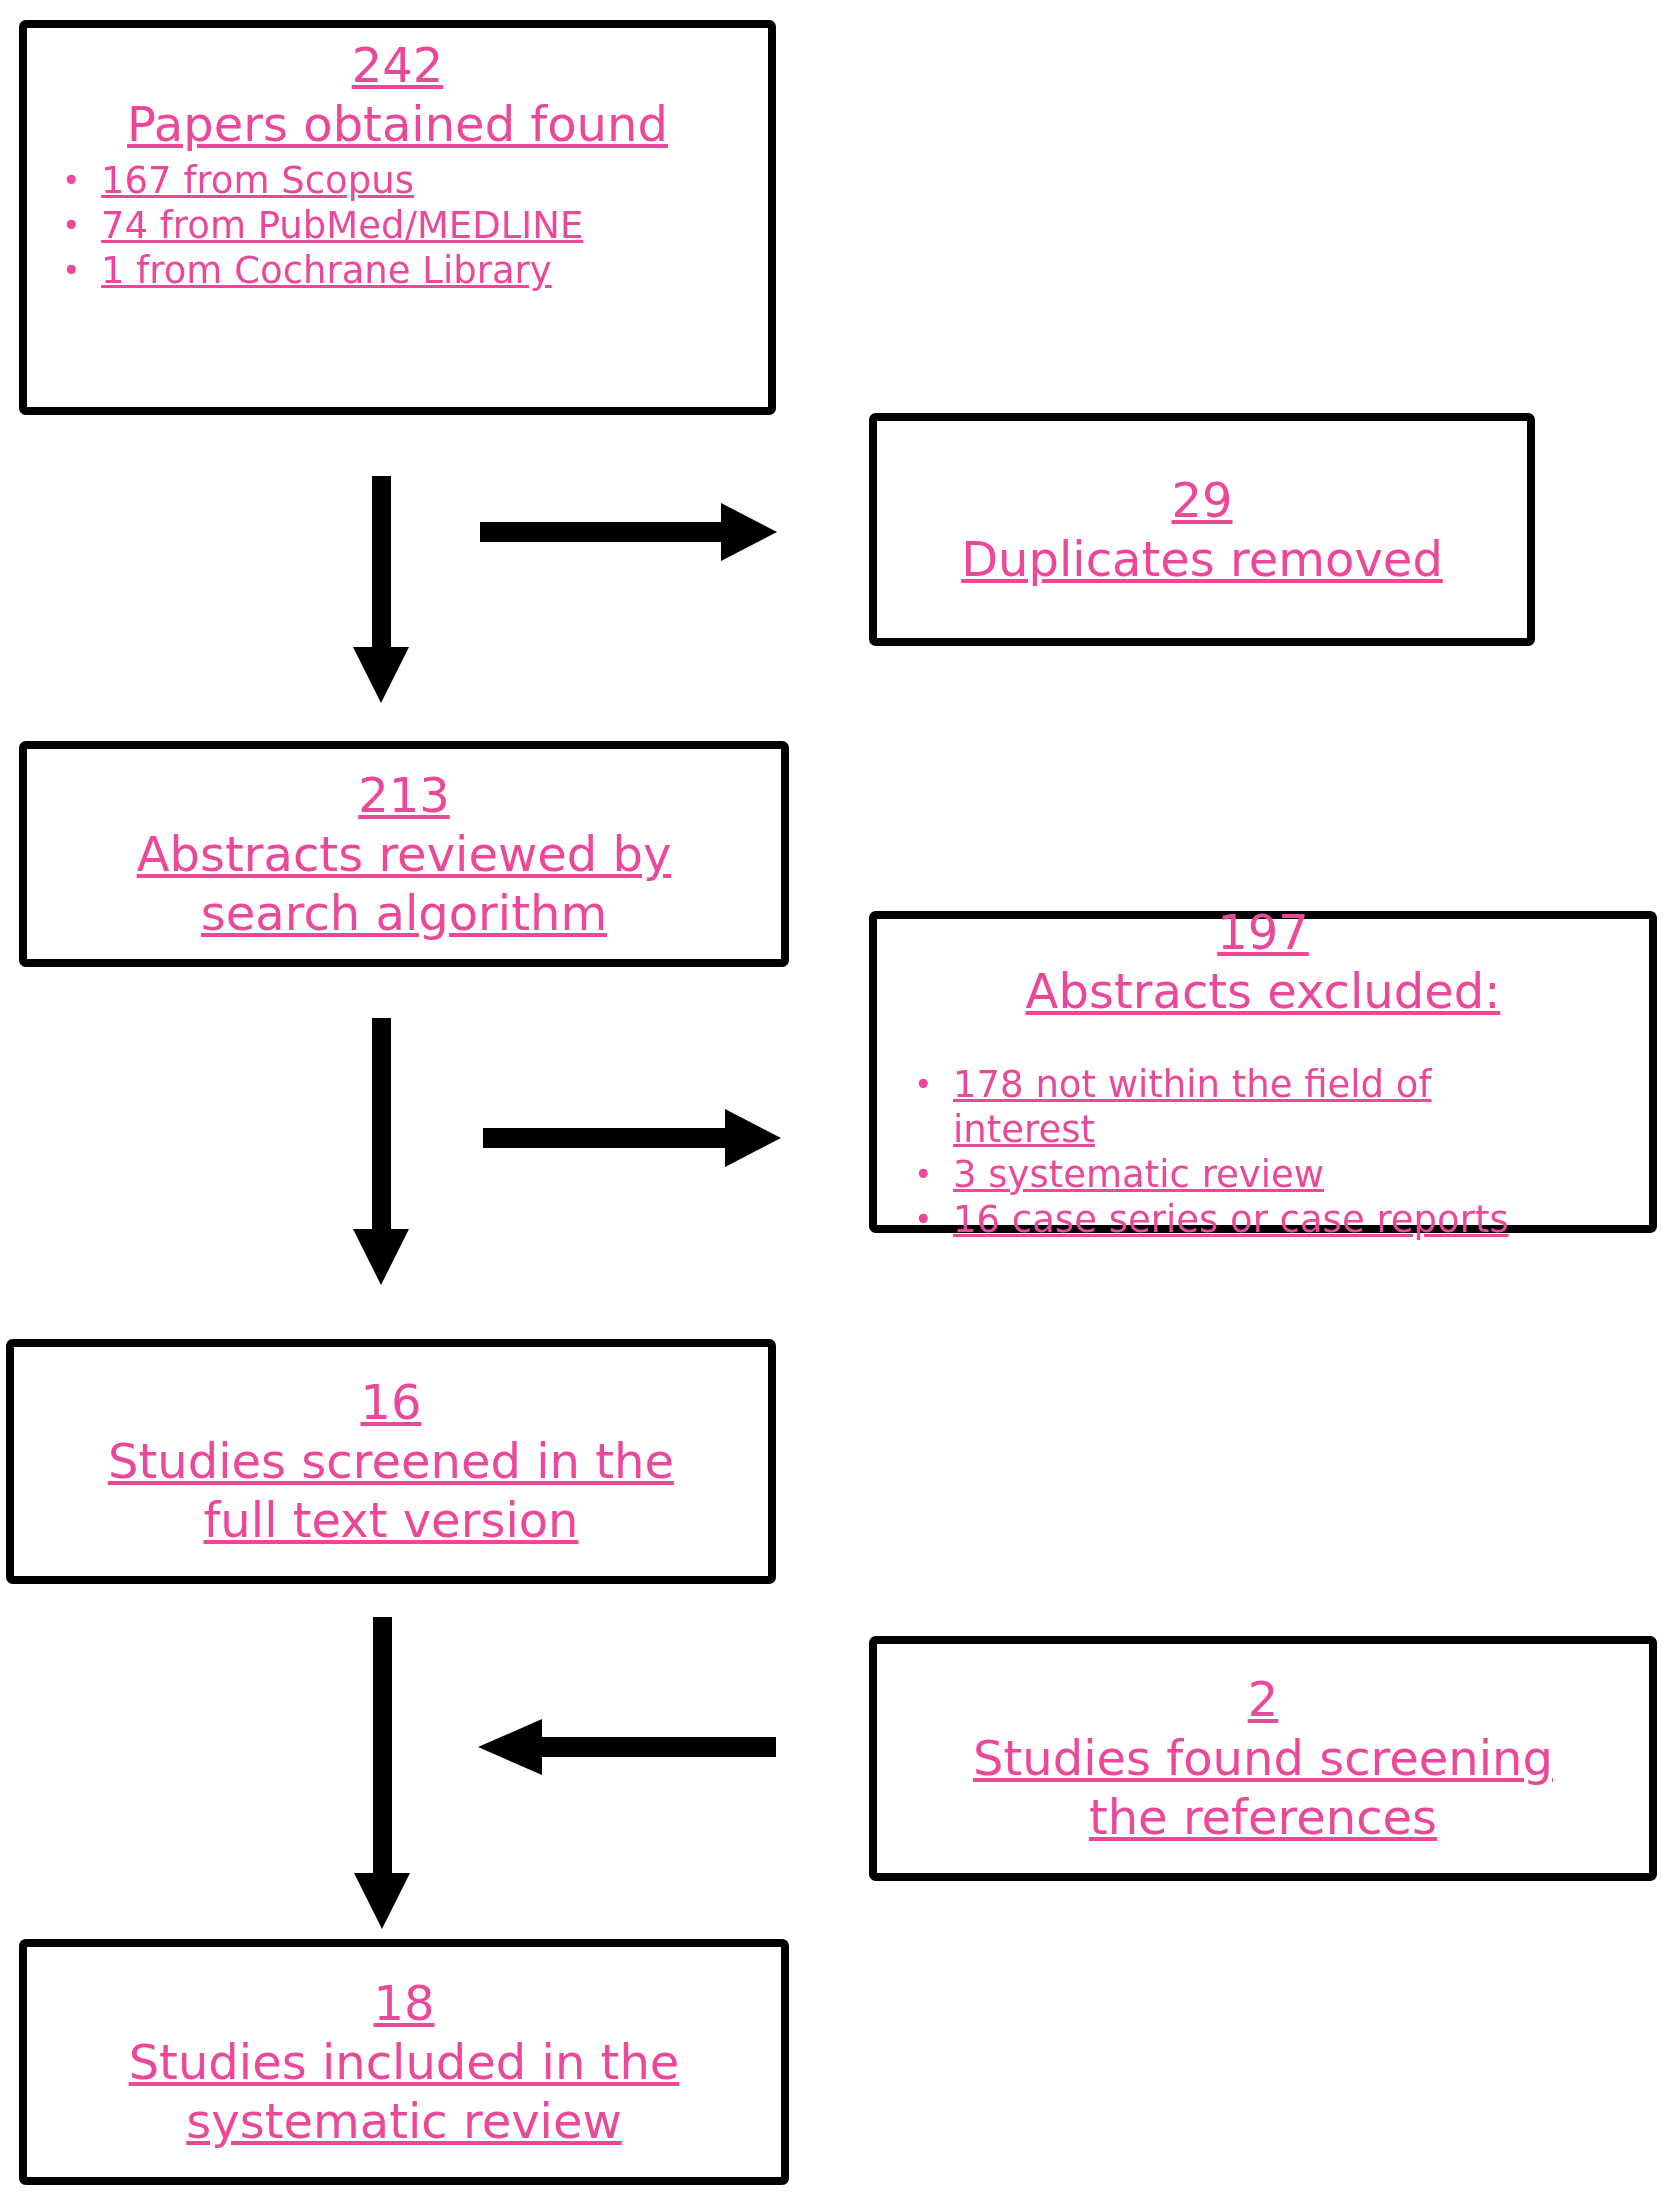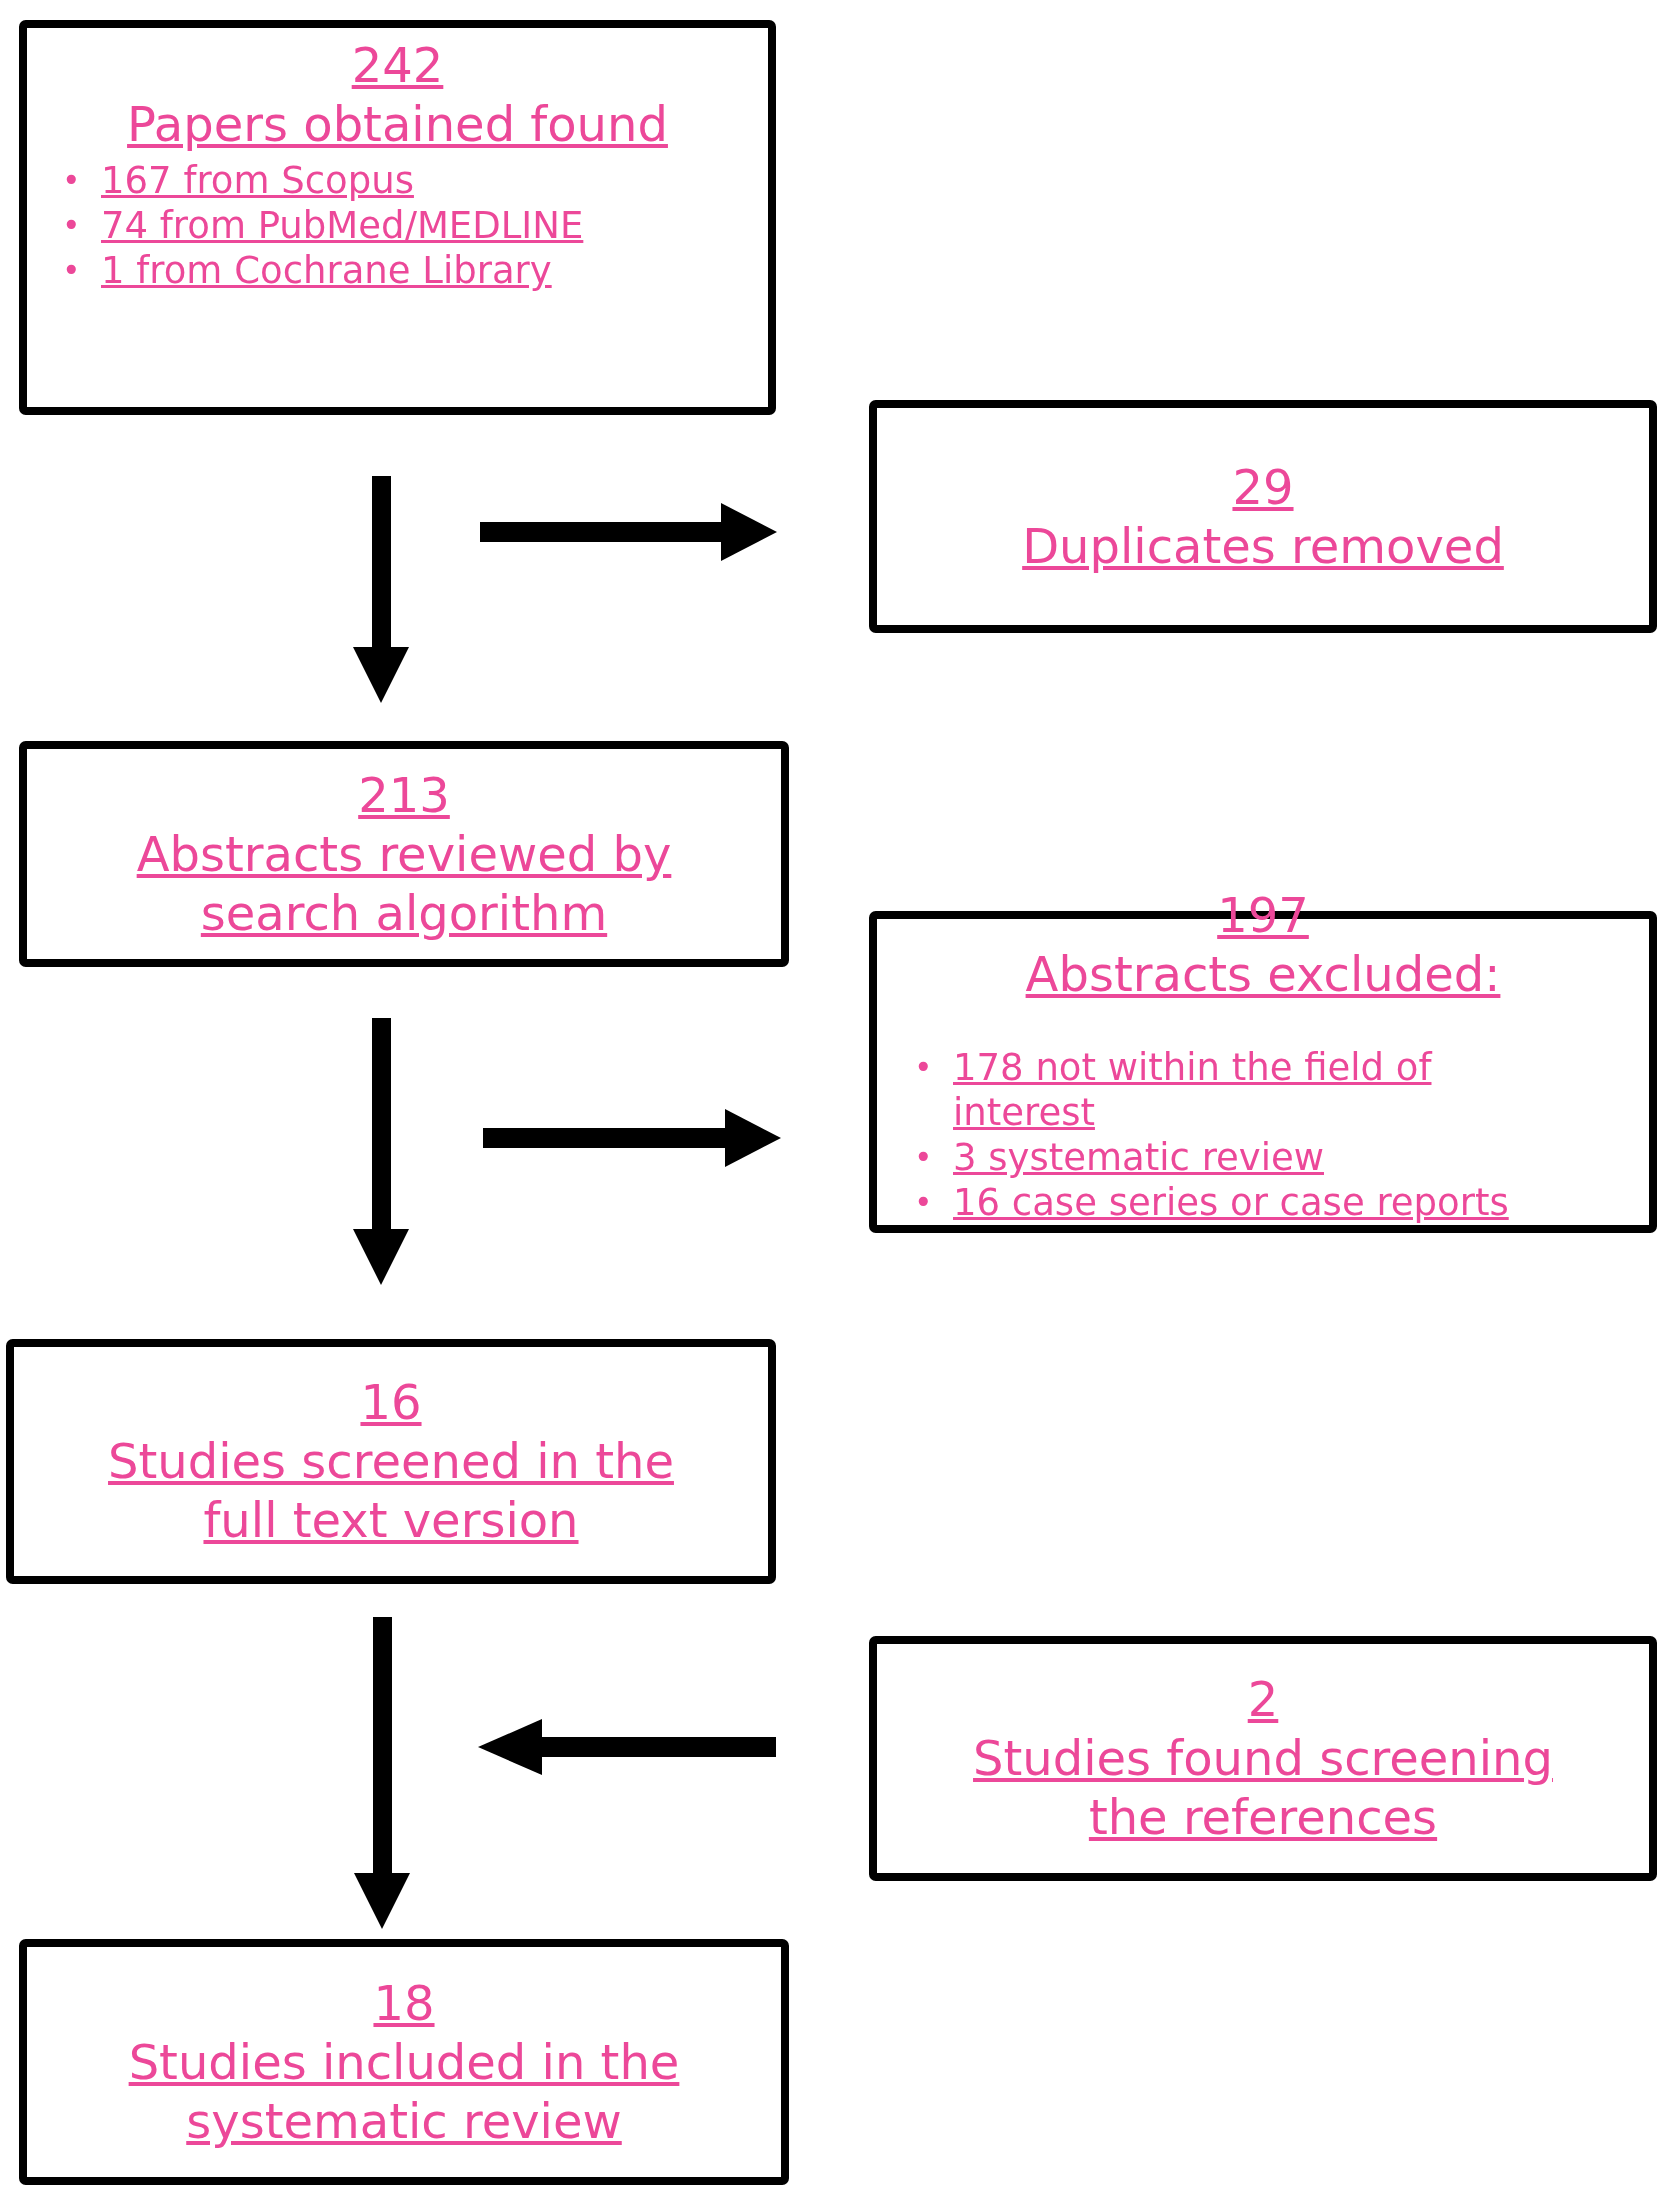--- a/index.html
+++ b/index.html
@@ -113,42 +113,42 @@
   <div class="varrow" style="left:353px; top:476px; height:227px;">
     <div class="vshaft"></div>
     <div class="vhead"></div>
   </div>
 
   <div class="harrow" style="left:480px; top:503px; width:297px;">
     <div class="hshaft"></div>
     <div class="hhead-right"></div>
   </div>
 
-  <div class="box" style="left:869px; top:400px; width:788px; height:233px;">
+  <div class="box" style="left:869px; top:413px; width:666px; height:233px;">
     <div class="count">29</div>
     <div class="hline">Duplicates removed</div>
   </div>
 
   <div class="box" style="left:19px; top:741px; width:770px; height:226px;">
     <div class="count">213</div>
     <div class="hline">Abstracts reviewed by</div>
     <div class="hline">search algorithm</div>
   </div>
 
   <div class="varrow" style="left:353px; top:1018px; height:267px;">
     <div class="vshaft"></div>
     <div class="vhead"></div>
   </div>
 
   <div class="harrow" style="left:483px; top:1109px; width:298px;">
     <div class="hshaft"></div>
     <div class="hhead-right"></div>
   </div>
 
-  <div class="box" style="left:869px; top:911px; width:788px; height:322px;justify-content:flex-end;">
+  <div class="box" style="left:869px; top:911px; width:788px; height:322px;">
     <div class="count">197</div>
     <div class="hline">Abstracts excluded:</div>
     <ul class="bullets" style="padding:0 40px 0 33px;margin-top:41px;">
       <li>178 not within the field of interest</li>
       <li>3 systematic review</li>
       <li>16 case series or case reports</li>
     </ul>
   </div>
 
   <div class="box" style="left:6px; top:1339px; width:770px; height:245px;">

